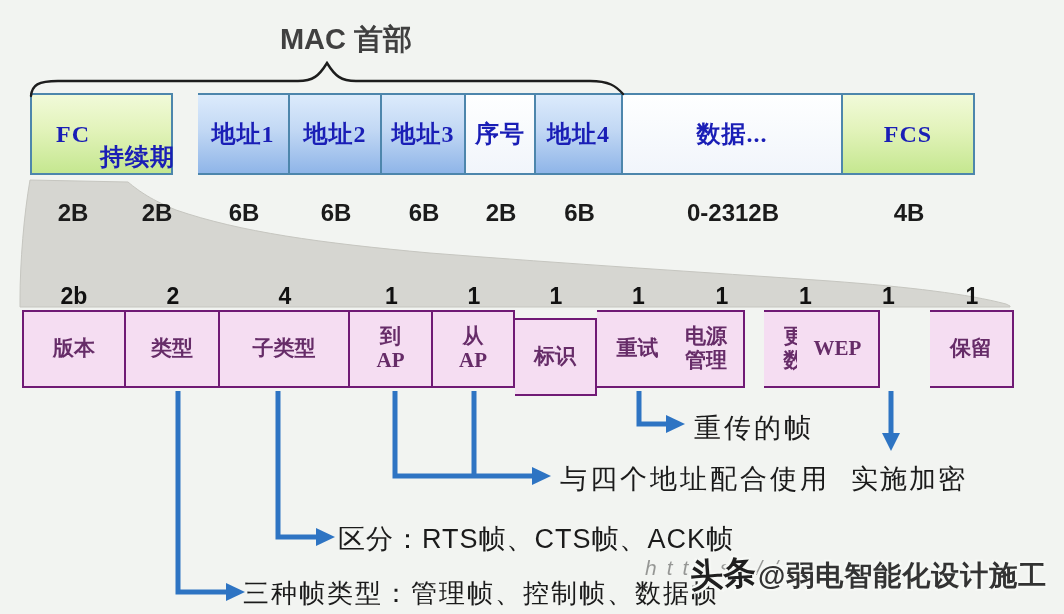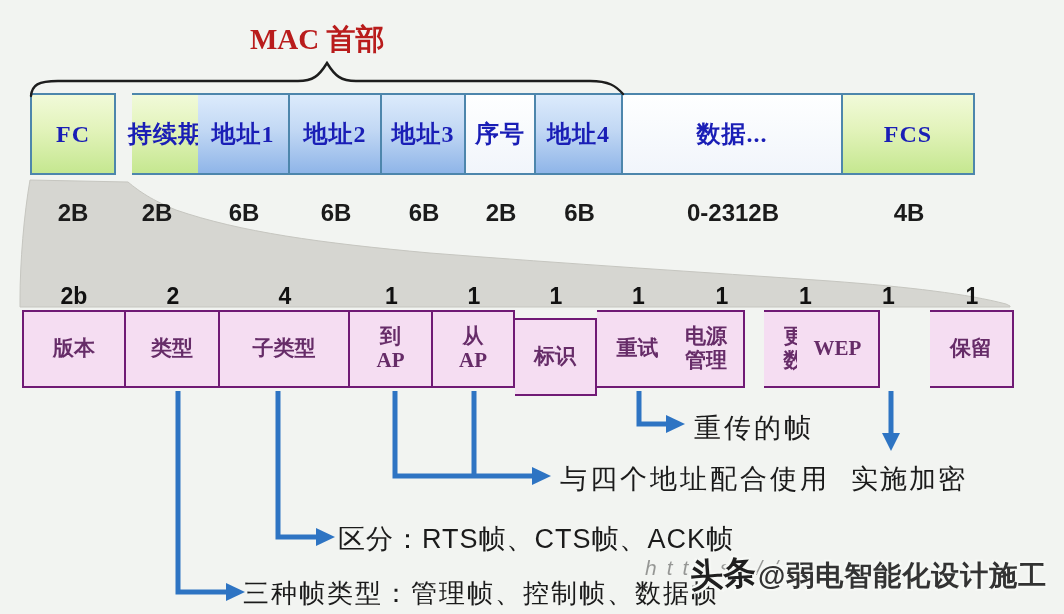--- a/index.html
+++ b/index.html
@@ -40,22 +40,22 @@
     font-family:"Liberation Serif",serif;font-weight:600;font-size:21px;
     color:#662c68;white-space:pre-line;line-height:1.12;
   }
   .bit-label{
     position:absolute;top:283px;height:26px;z-index:4;
     display:flex;align-items:center;justify-content:center;
     font-size:23px;font-weight:600;color:#111;
   }
   
   .mac-title{
-    left:250px;top:20px;width:162px;text-align:left;z-index:6;
-    font-family:Liberation Serif, serif;font-weight:bold;font-size:29px;color:#b91c1c;
+    left:250px;top:20px;width:162px;text-align:right;z-index:6;
+    font-family:Liberation Sans, sans-serif;font-weight:bold;font-size:29px;color:#404040;
   }
   .ann{
     z-index:6;color:#1b1b1b;white-space:nowrap;
     font-family:"Liberation Sans",sans-serif;
   }
   #retry-note{left:694px;top:410px;font-size:27px;letter-spacing:3px;}
   #address-note{left:560px;top:461px;font-size:27px;letter-spacing:3px;}
   #encrypt-note{left:851px;top:461px;font-size:27px;letter-spacing:2px;}
   #subtype-note{left:338px;top:521px;font-size:27px;letter-spacing:1px;}
   #type-note{left:243px;top:576px;font-size:26px;letter-spacing:2px;}
@@ -93,21 +93,21 @@
              C20,262 24,214 30,180 Z" fill="#d6d6d1" stroke="#c6c6c0" stroke-width="1"></path>
   </svg>
 
   <div class="abs mac-title">MAC 首部</div>
 
   <div id="rows">
       <div class="cell1 kind-green" style="left: 30px; width: 86px;">
         <span>FC</span>
       </div>
       <div class="size-label" style="left: 30px; width: 86px;">2B</div>
-      <div class="cell1 kind-green" style="left: 132px; width: 69px; border-left: none;">
+      <div class="cell1 kind-green" style="left: 104px; width: 69px; border-left: none; align-items: flex-end;">
         <span>持续期</span>
       </div>
       <div class="size-label" style="left: 116px; width: 82px;">2B</div>
       <div class="cell1 kind-blue" style="left: 198px; width: 92px; border-left: none;">
         <span>地址1</span>
       </div>
       <div class="size-label" style="left: 198px; width: 92px;">6B</div>
       <div class="cell1 kind-blue" style="left: 290px; width: 92px; border-left: none;">
         <span>地址2</span>
       </div>

